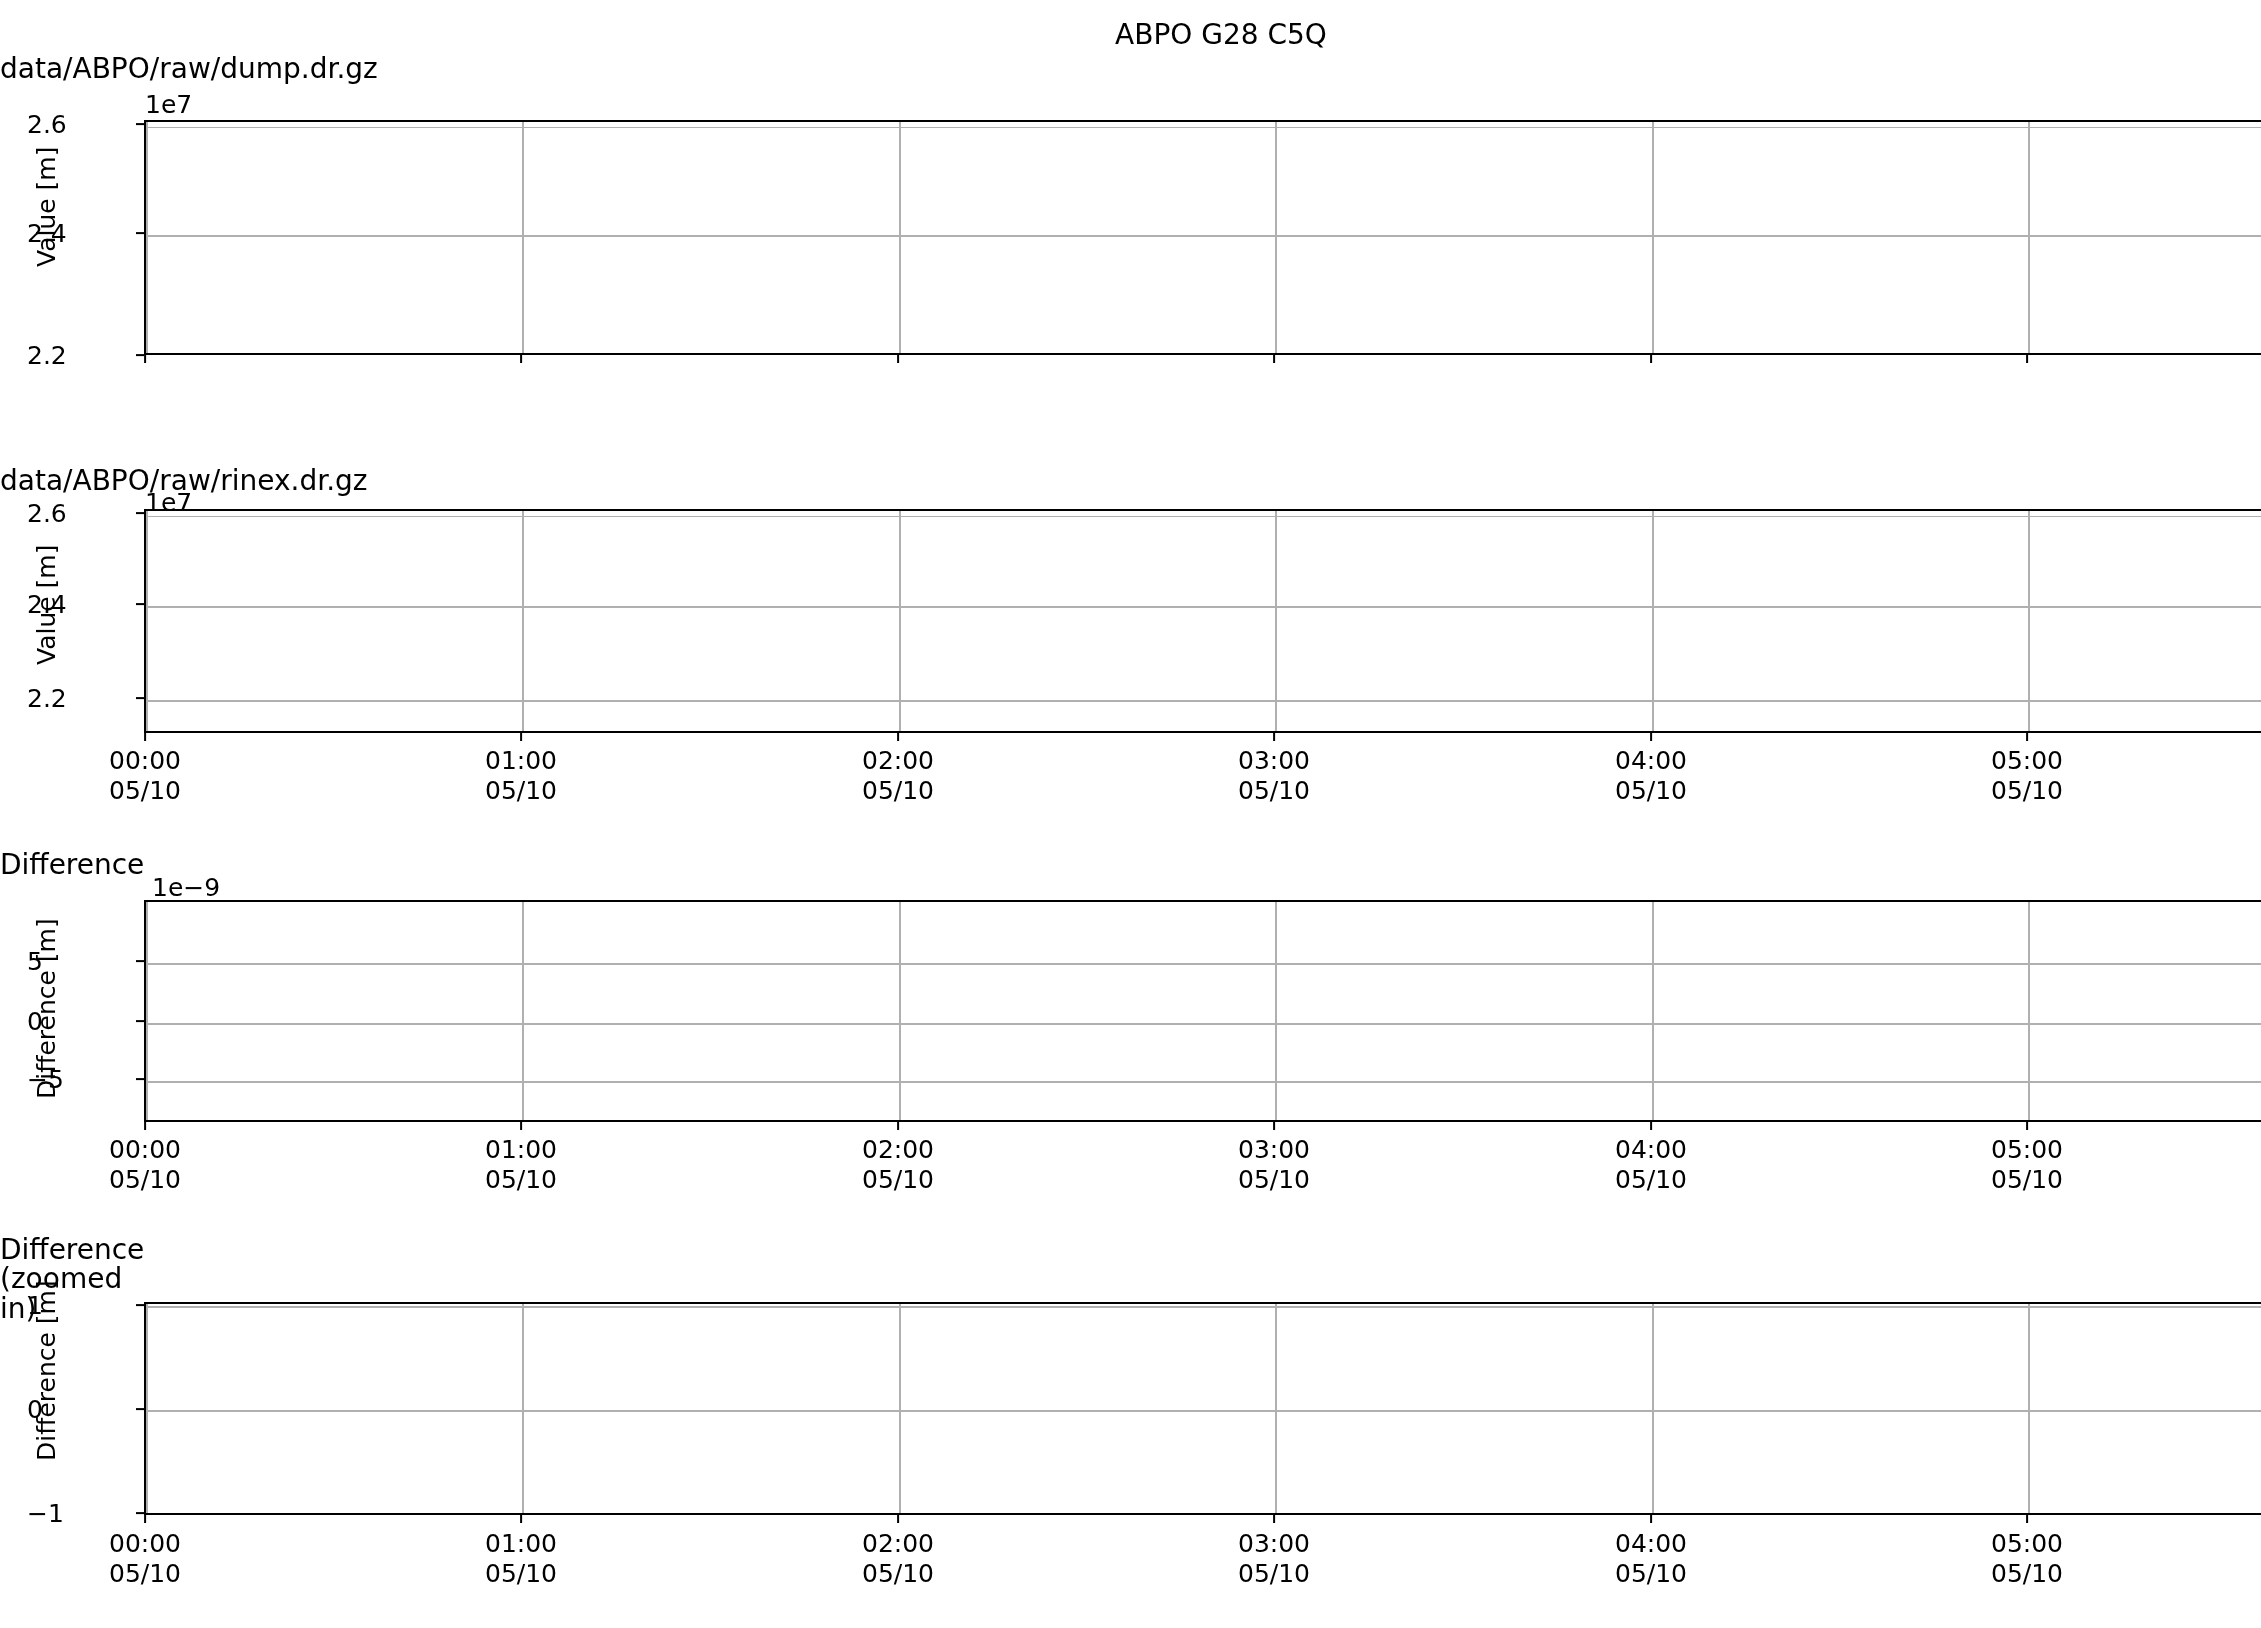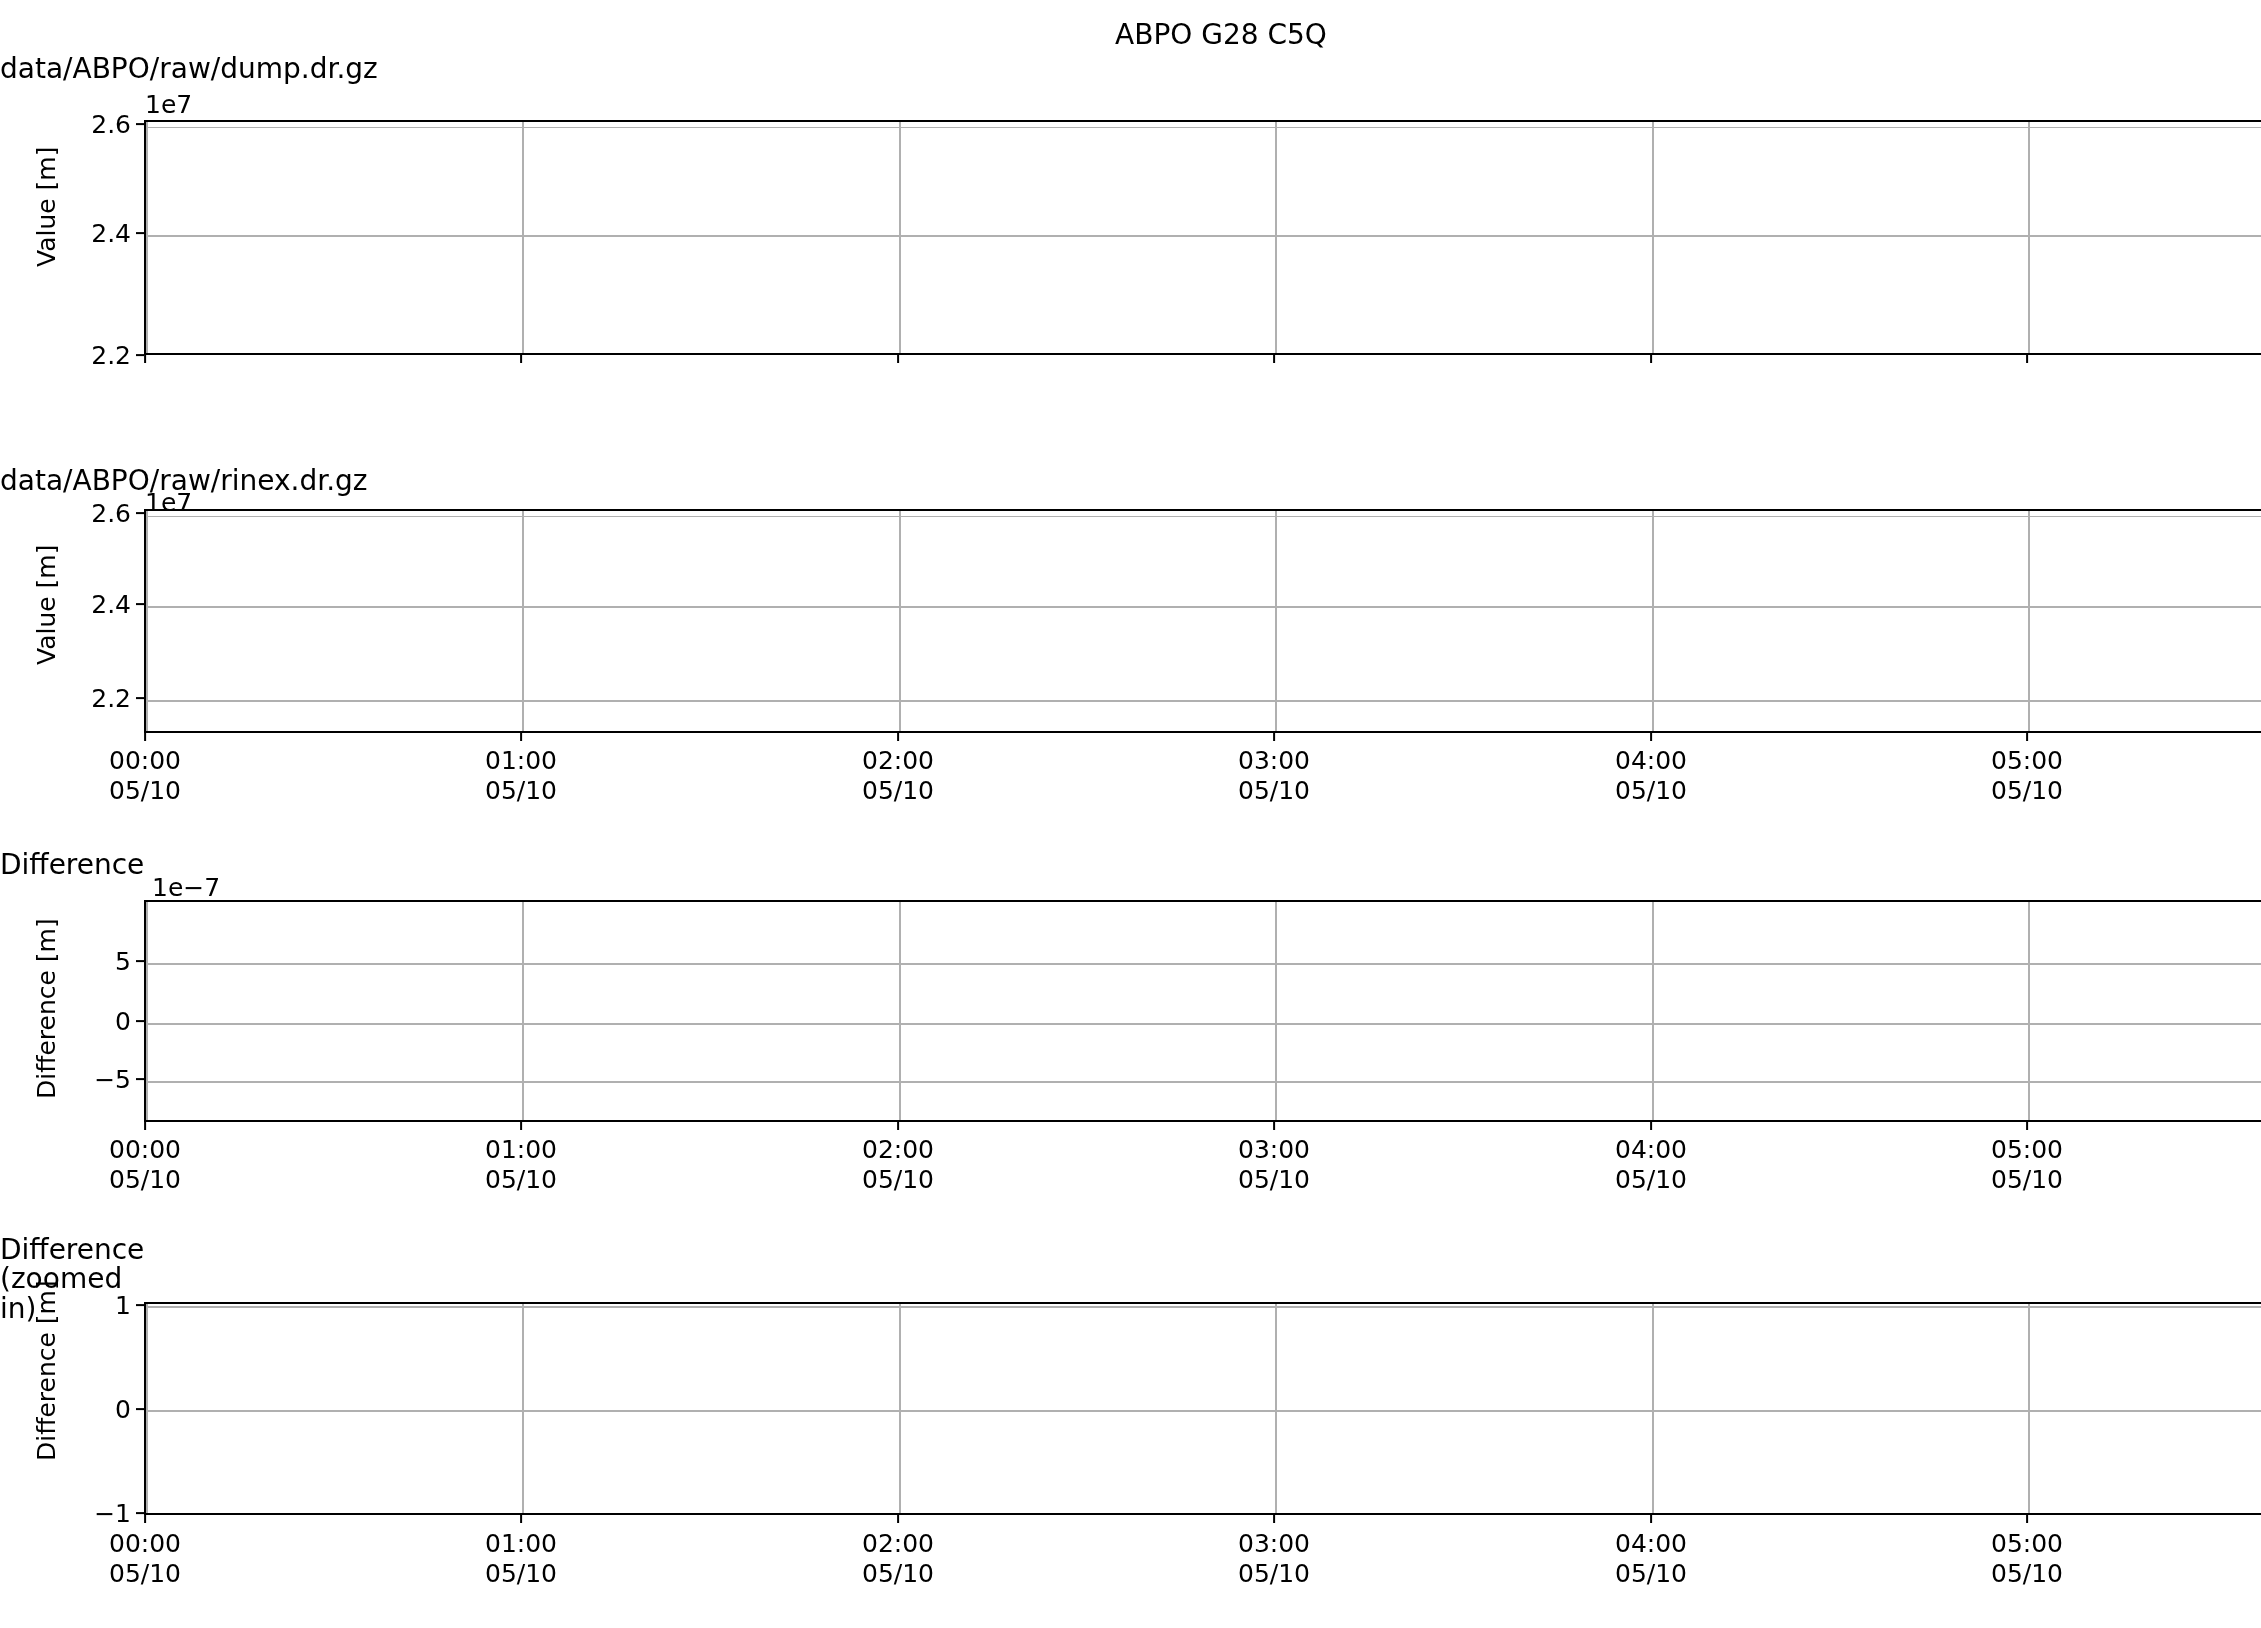--- a/index.html
+++ b/index.html
@@ -56,21 +56,21 @@
     position: absolute;
     top: 0;
     height: 100%;
     width: 1.8px;
     background: #b0b0b0;
   }
 
   
   .ytick-label {
     position: absolute;
-    text-align: right;
+    text-align: left;
     font-size: 25px;
     color: #000000;
     transform: translateY(-50%);
     white-space: nowrap;
   }
   .ytick-mark {
     position: absolute;
     width: 8.1px;
     height: 1.8px;
     background: #000000;
@@ -206,21 +206,21 @@
 05/10</div>
     <div class="xtick-label" style="left:2027px; top:746px;">05:00
 05/10</div>
 
   </div>
 
   <div class="panel">
 
     <div class="panel-title" style="left:0; top:850px;">Difference</div>
 
-    <div class="offset-text" style="left:152px; top:873px;">1e−7</div>
+    <div class="offset-text" style="left:152px; top:873px;">1e−9</div>
 
     <div class="ylabel" style="left:32px; top:1099px;">Difference [m]</div>
 
     <div class="ytick-label" style="left:27px; width:104px; top:1079px;">−5</div>
     <div class="ytick-mark" style="left:136px; top:1079px;"></div>
 
     <div class="ytick-label" style="left:27px; width:104px; top:1021px;">0</div>
     <div class="ytick-mark" style="left:136px; top:1021px;"></div>
 
     <div class="ytick-label" style="left:27px; width:104px; top:961px;">5</div>

